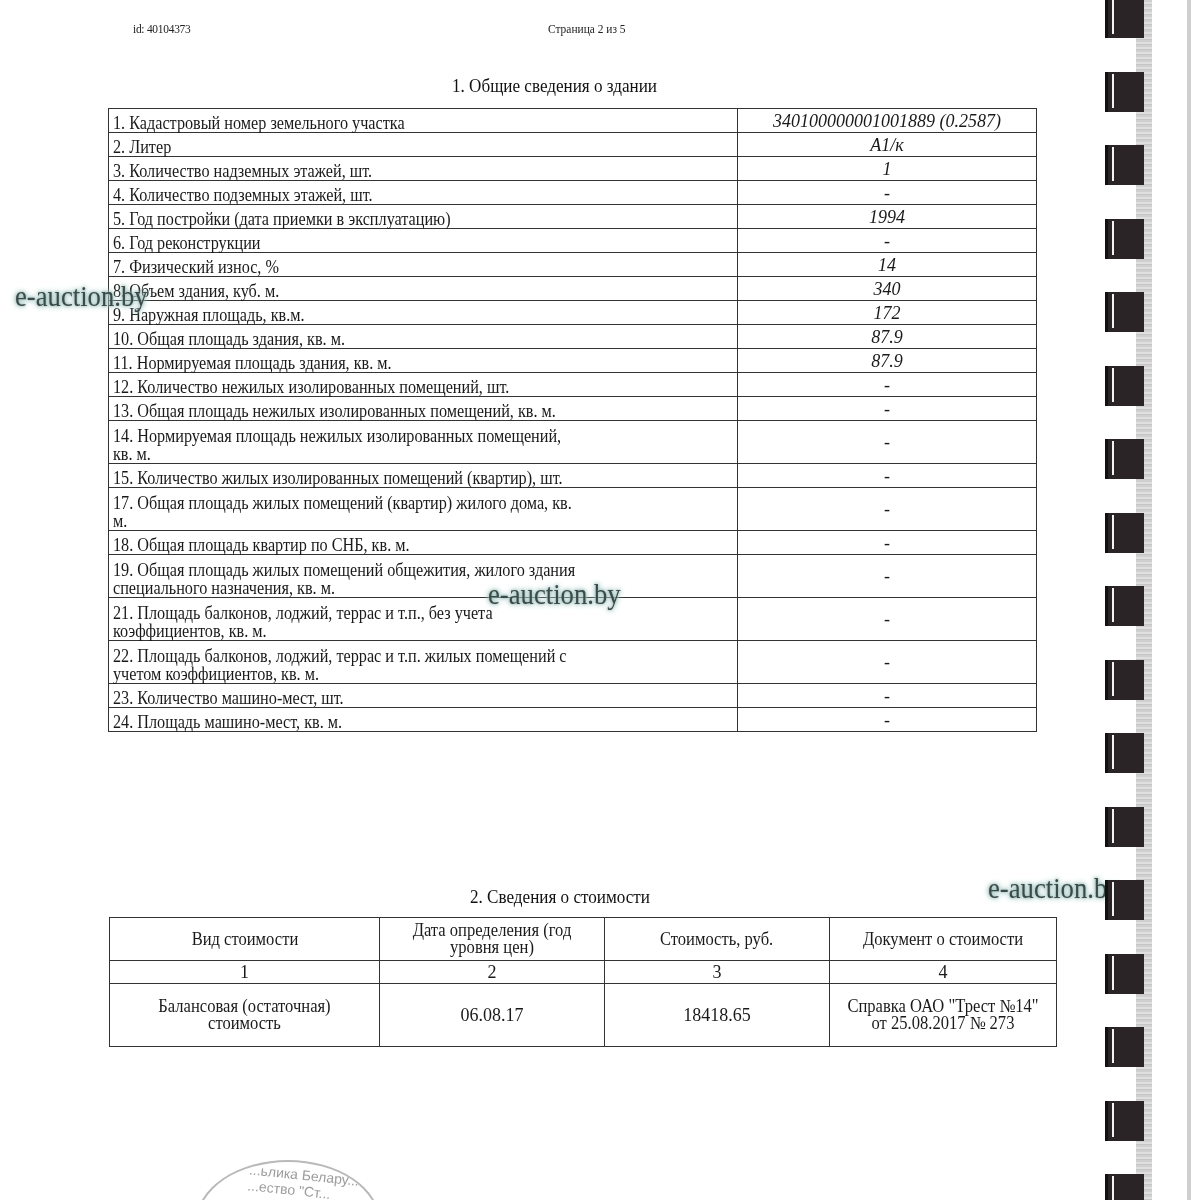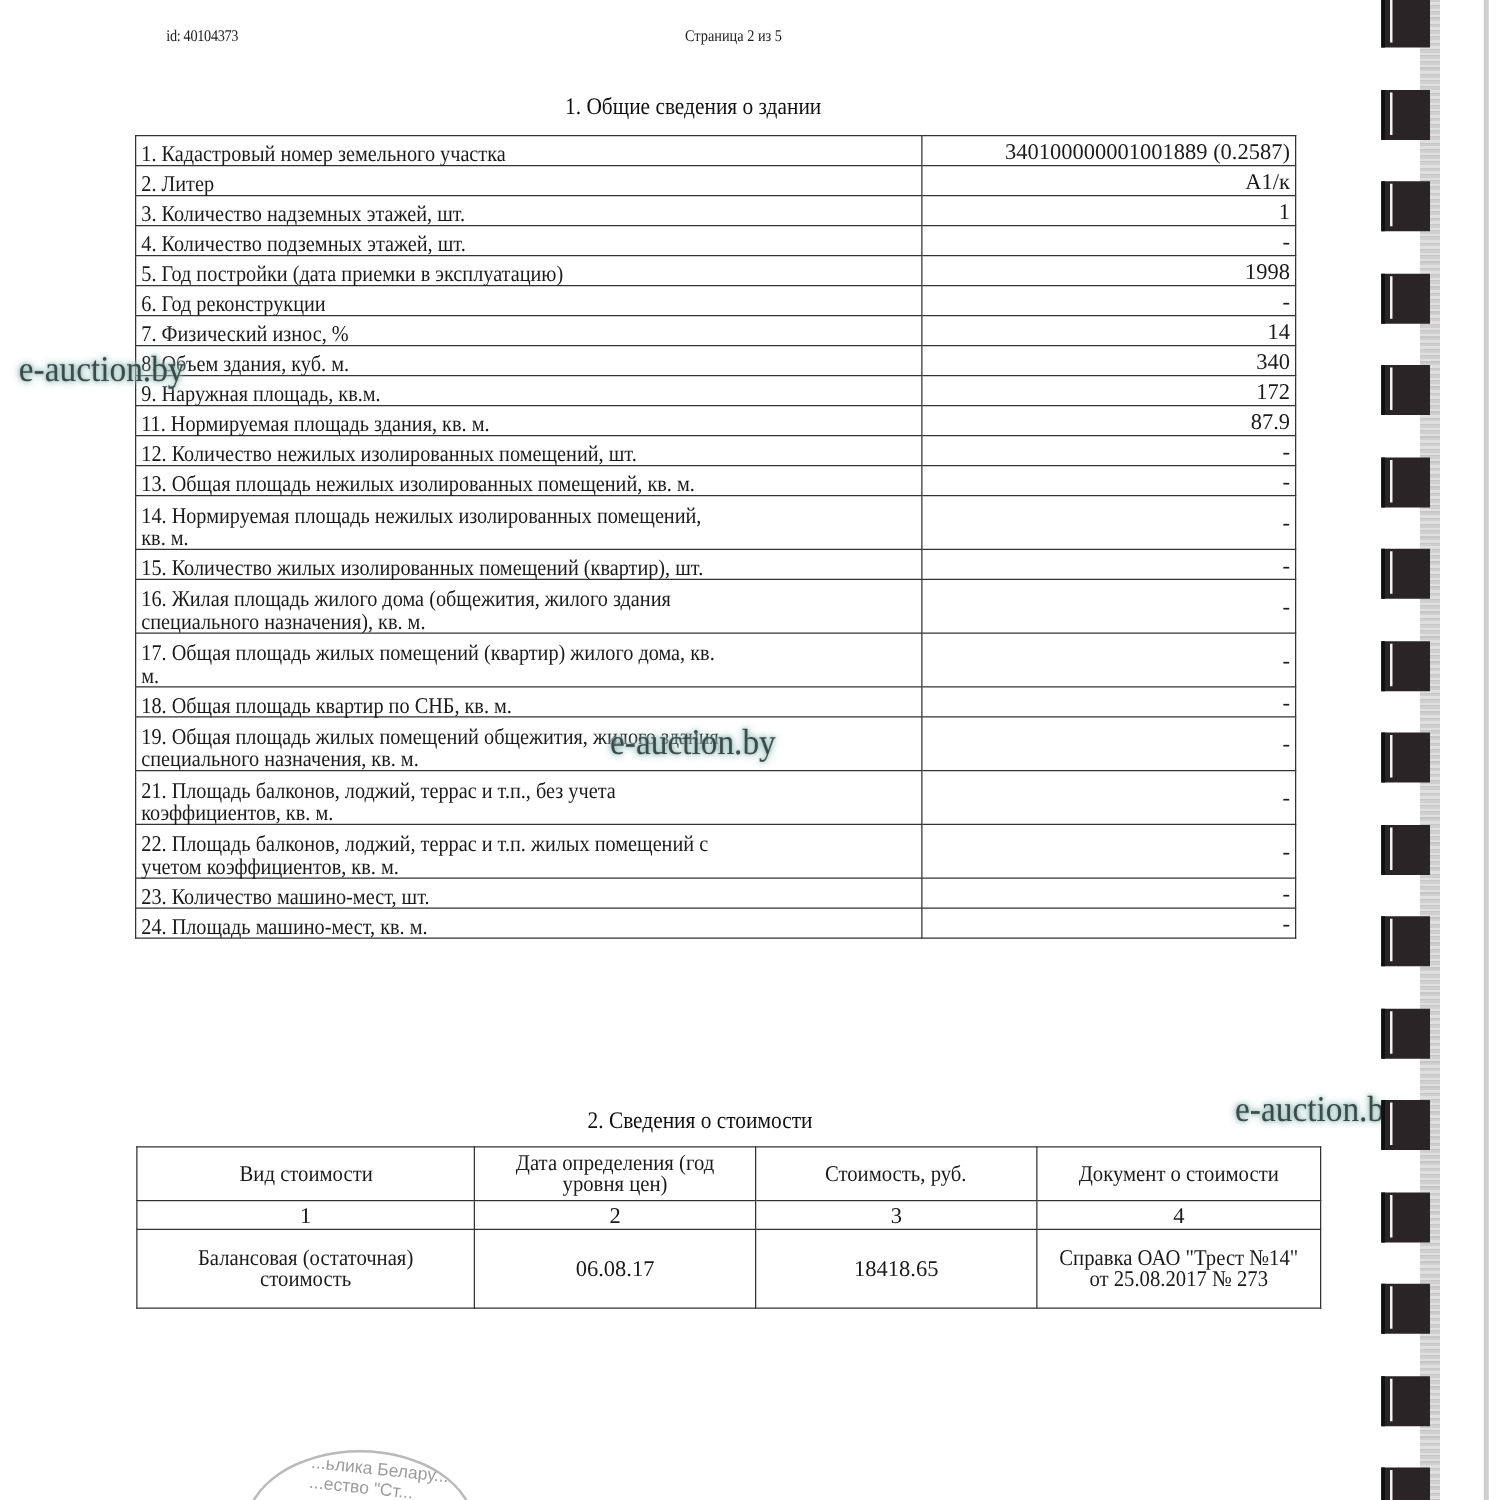--- a/index.html
+++ b/index.html
@@ -18,21 +18,21 @@
 
     table.t1 {
       position: absolute; left: 108px; top: 108px; width: 929px;
       border-collapse: collapse; font-size: 18px;
     }
     table.t1 td {
       border: 1px solid #333; padding: 0 4px; line-height: 18px;
       vertical-align: bottom; color: #1a1a1a;
     }
     table.t1 td.lbl { width: 620px; margin-left: 28px; }
-    table.t1 td.val { text-align: right; vertical-align: middle; }
+    table.t1 td.val { text-align: center; vertical-align: middle; font-style: italic; }
     table.t1 tr.r1 td { height: 23px; }
     table.t1 tr.r2 td { height: 42px; }
     .lbl span { display: inline-block; transform: scaleX(0.9); transform-origin: left; white-space: pre-line; }
 
     table.t2 {
       position: absolute; left: 109px; top: 917px; width: 948px;
       border-collapse: collapse; font-size: 18px; text-align: center;
     }
     table.t2 td { border: 1px solid #333; padding: 0 4px; line-height: 17px; vertical-align: middle; }
     table.t2 tr.h td { height: 42px; }
@@ -83,62 +83,61 @@
       <tr class="r1">
         <td class="lbl"><span>3. Количество надземных этажей, шт.</span></td>
         <td class="val">1</td>
       </tr>
       <tr class="r1">
         <td class="lbl"><span>4. Количество подземных этажей, шт.</span></td>
         <td class="val">-</td>
       </tr>
       <tr class="r1">
         <td class="lbl"><span>5. Год постройки (дата приемки в эксплуатацию)</span></td>
-        <td class="val">1998</td>
+        <td class="val">1994</td>
       </tr>
       <tr class="r1">
         <td class="lbl"><span>6. Год реконструкции</span></td>
         <td class="val">-</td>
       </tr>
       <tr class="r1">
         <td class="lbl"><span>7. Физический износ, %</span></td>
         <td class="val">14</td>
       </tr>
       <tr class="r1">
         <td class="lbl"><span>8. Объем здания, куб. м.</span></td>
         <td class="val">340</td>
       </tr>
       <tr class="r1">
         <td class="lbl"><span>9. Наружная площадь, кв.м.</span></td>
         <td class="val">172</td>
       </tr>
       <tr class="r1">
+        <td class="lbl"><span>10. Общая площадь здания, кв. м.</span></td>
+        <td class="val">87.9</td>
+      </tr>
+      <tr class="r1">
         <td class="lbl"><span>11. Нормируемая площадь здания, кв. м.</span></td>
         <td class="val">87.9</td>
       </tr>
       <tr class="r1">
         <td class="lbl"><span>12. Количество нежилых изолированных помещений, шт.</span></td>
         <td class="val">-</td>
       </tr>
       <tr class="r1">
         <td class="lbl"><span>13. Общая площадь нежилых изолированных помещений, кв. м.</span></td>
         <td class="val">-</td>
       </tr>
       <tr class="r2">
         <td class="lbl"><span>14. Нормируемая площадь нежилых изолированных помещений,
 кв. м.</span></td>
         <td class="val">-</td>
       </tr>
       <tr class="r1">
         <td class="lbl"><span>15. Количество жилых изолированных помещений (квартир), шт.</span></td>
-        <td class="val">-</td>
-      </tr>
-      <tr class="r2">
-        <td class="lbl"><span>16. Жилая площадь жилого дома (общежития, жилого здания
-специального назначения), кв. м.</span></td>
         <td class="val">-</td>
       </tr>
       <tr class="r2">
         <td class="lbl"><span>17. Общая площадь жилых помещений (квартир) жилого дома, кв.
 м.</span></td>
         <td class="val">-</td>
       </tr>
       <tr class="r1">
         <td class="lbl"><span>18. Общая площадь квартир по СНБ, кв. м.</span></td>
         <td class="val">-</td>

